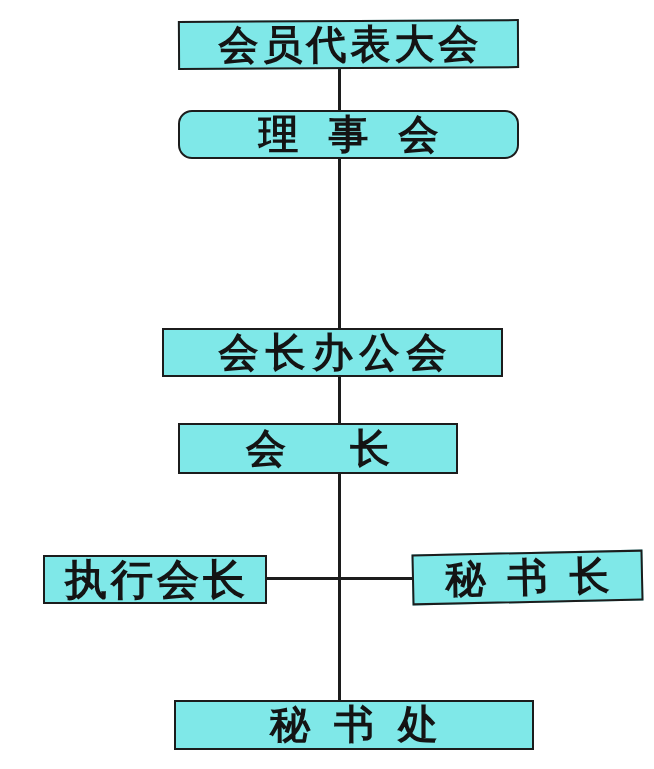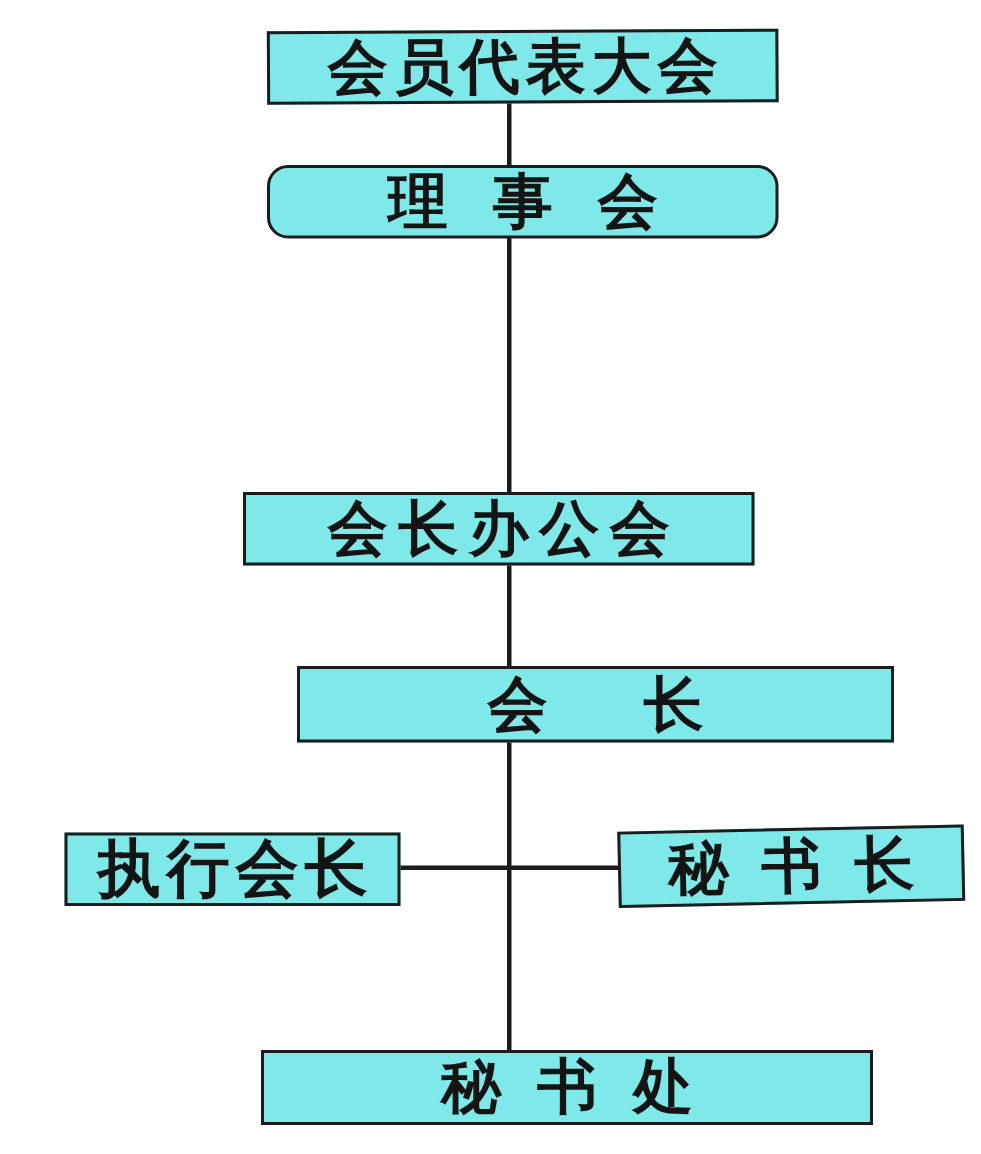--- a/index.html
+++ b/index.html
@@ -45,24 +45,24 @@
     color:var(--text);
     font-size:40px;
     line-height:1;
     white-space:nowrap;
   }
   .node span{display:block;}
   #node-members-assembly   {left:178px;top:20px; width:341px;height:49px;transform:rotate(-0.3deg);}
   #node-council            {left:178px;top:110px;width:341px;height:49px;border-radius:14px;}
   #node-standing-council   {left:177px;top:220px;width:341px;height:50px;}
   #node-president-office   {left:162px;top:328px;width:341px;height:49px;}
-  #node-president          {left:178px;top:444px;width:398px;height:51px;margin-left:20px;}
+  #node-president          {left:178px;top:423px;width:280px;height:51px;}
   #node-executive-president{left:43px; top:555px;width:224px;height:49px;font-size:42px;align-items:center;}
   #node-secretary-general  {left:412px;top:552px;width:231px;height:51px;transform:rotate(-1.2deg);}
-  #node-secretariat        {left:174px;top:700px;width:408px;height:50px;}
+  #node-secretariat        {left:174px;top:700px;width:360px;height:50px;}
   
   .ls-4  span{letter-spacing:4px; text-indent:4px;}
   .ls-7  span{letter-spacing:7px; text-indent:7px;}
   .ls-22 span{letter-spacing:22px;text-indent:22px;}
   .ls-24 span{letter-spacing:24px;text-indent:24px;}
   .ls-30 span{letter-spacing:30px;text-indent:30px;}
   .ls-64 span{letter-spacing:64px;text-indent:64px;}
 </style>
 </head>
 <body>

